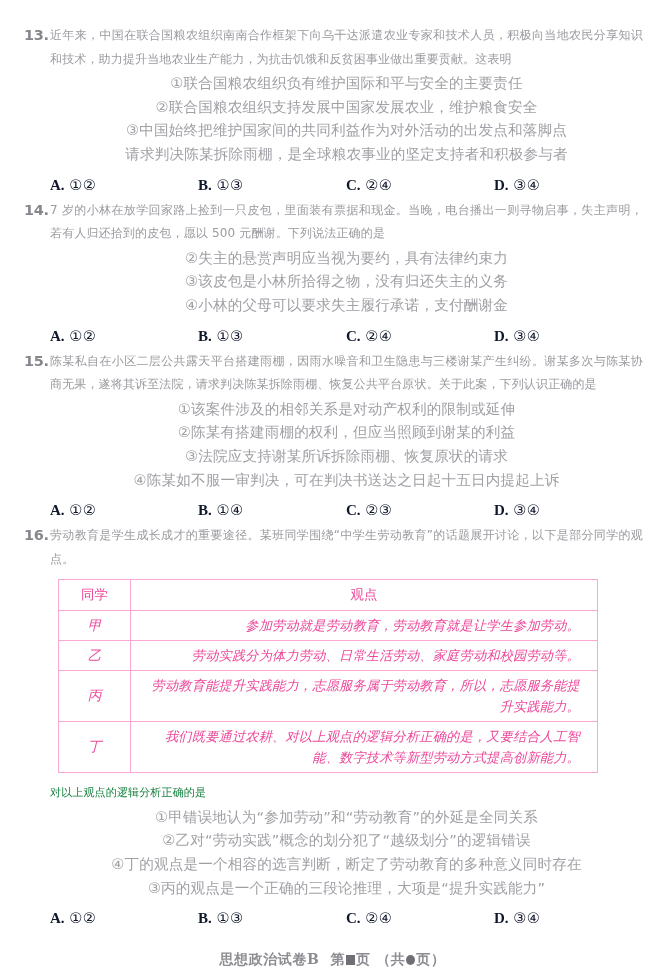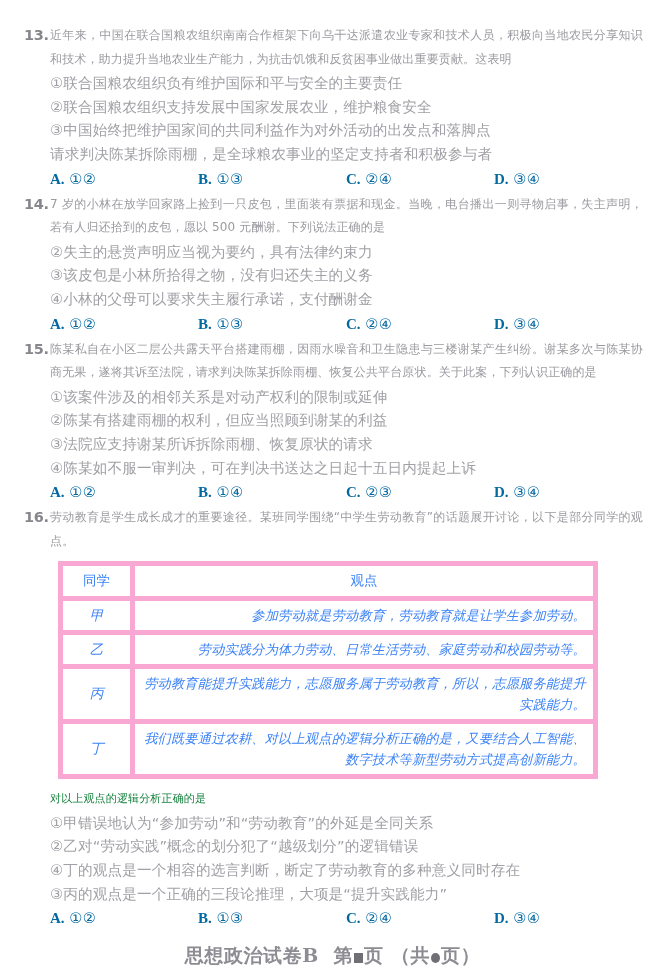--- a/index.html
+++ b/index.html
@@ -45,27 +45,28 @@
     text-justify: inter-ideograph;
     letter-spacing: 0.15px;
     color: #9a9aa0;
   }
   .opt-line {
     font-size: 14.6px;
     line-height: 23.6px;
     letter-spacing: 0.15px;
     color: #a0a0a6;
     white-space: nowrap;
+    text-align: center;
   }
   .choices {
     display: flex;
     font-size: 14.6px;
     line-height: 24px;
-    margin-top: 1px;
-    color: #0369a1;
+    margin-top: 7px;
+    color: #0f172a;
     align-items: center;
   }
   .choices .ch {
     flex: 0 0 auto;
   }
   .choices .ch:nth-child(1) { width: 148px; }
   .choices .ch:nth-child(2) { width: 148px; }
   .choices .ch:nth-child(3) { width: 148px; }
   .choices .ch .lab {
     font-weight: 700;
@@ -78,24 +79,24 @@
   .tbl-wrap {
     margin: 8px 0 8px 8px;
     width: 540px;
   }
   table.views {
     border-collapse: collapse;
     width: 100%;
     table-layout: fixed;
   }
   table.views th, table.views td {
-    border: 5px solid #f9a8d4;
-    padding: 4px 7px;
+    border: 1px solid #f9a8d4;
+    padding: 4px 17px;
     vertical-align: middle;
-    color: #3b82f6;
+    color: #ec4899;
   }
   table.views col.c1 { width: 72px; }
   table.views th {
     font-weight: 400;
     text-align: center;
     font-size: 13.4px;
     line-height: 22px;
     font-family: "DejaVu Serif", "Liberation Serif", serif;
     height: 28px;
   }
@@ -118,21 +119,21 @@
     line-height: 23.6px;
     letter-spacing: 0.15px;
     color: #15803d;
   }
   .footer {
     position: absolute;
     left: 0;
     right: 0;
     bottom: 8px;
     text-align: center;
-    font-size: 19px;
+    font-size: 14px;
     font-weight: 700;
     color: #8c8c92;
     font-family: "DejaVu Serif", "Liberation Serif", serif;
     letter-spacing: 0.6px;
   }
   .footer .redact {
     display: inline-block;
     width: 9px;
     height: 10px;
     background: #6f6f75;

